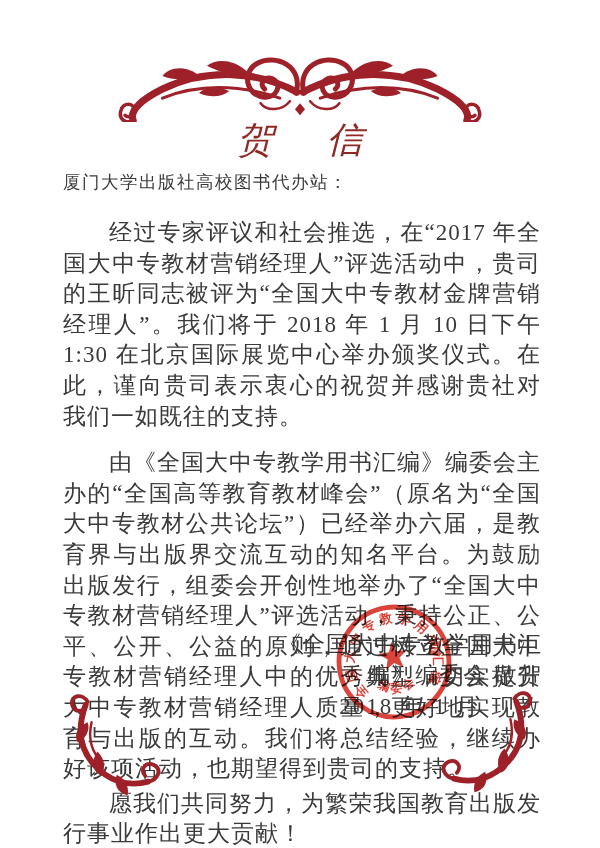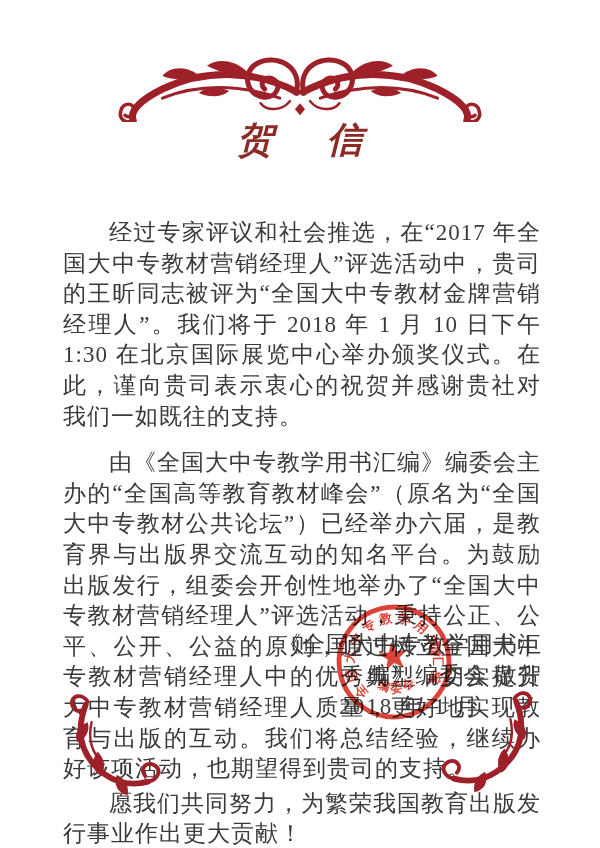--- a/index.html
+++ b/index.html
@@ -13,21 +13,21 @@
   }
   
   .ornament{position:absolute;pointer-events:none;}
   .ornament-top{left:118px;top:50px;width:364px;height:72px;}
   .ornament-bl{left:58px;top:693px;width:108px;height:112px;}
   .ornament-br{left:436px;top:690px;width:108px;height:112px;}
   
   .title{
     position:absolute;left:0;top:116px;width:100%;
     text-align:center;
-    font-size:36px;font-weight:bold;font-style:italic;
+    font-size:36px;font-weight:normal;font-style:italic;
     color:#8e2a26;
     letter-spacing:0.62em;
     text-indent:0.62em; 
   }
   
   .recipient{
     position:absolute;left:63px;top:170px;width:480px;
     font-size:17.5px;color:#3a3a3a;letter-spacing:1.5px;
   }
   .body-text{
@@ -82,20 +82,21 @@
         <path d="M250,40 C262,34 274,36 280,42 C269,47 257,46 250,40 Z" fill="#9e2129" stroke="none"></path>
       </g>
       <use href="#wing" transform="translate(360,0) scale(-1,1)"></use>
 
       <path d="M180,52 l5,6 -5,6 -5,-6 Z" fill="#9e2129" stroke="none"></path>
     </g>
   </svg>
 
   <div class="title">贺 信</div>
 
+  <div class="recipient">厦门大学出版社高校图书代办站：</div>
 
   <div class="body-text">
     <p>经过专家评议和社会推选，在“2017 年全国大中专教材营销经理人”评选活动中，贵司的王昕同志被评为“全国大中专教材金牌营销经理人”。我们将于 2018 年 1 月 10 日下午 1:30 在北京国际展览中心举办颁奖仪式。在此，谨向贵司表示衷心的祝贺并感谢贵社对我们一如既往的支持。</p>
     <p>由《全国大中专教学用书汇编》编委会主办的“全国高等教育教材峰会”（原名为“全国大中专教材公共论坛”）已经举办六届，是教育界与出版界交流互动的知名平台。为鼓励出版发行，组委会开创性地举办了“全国大中专教材营销经理人”评选活动，秉持公正、公平、公开、公益的原则，通过树立全国大中专教材营销经理人中的优秀典型，切实提升大中专教材营销经理人质量，更好地实现教育与出版的互动。我们将总结经验，继续办好该项活动，也期望得到贵司的支持。</p>
     <p class="closing">愿我们共同努力，为繁荣我国教育出版发行事业作出更大贡献！</p>
   </div>
 
   <div class="signoff">
     <div>《全国大中专教学用书汇编》编委会  敬贺</div>
     <div class="date">2018 年 1 月</div>

